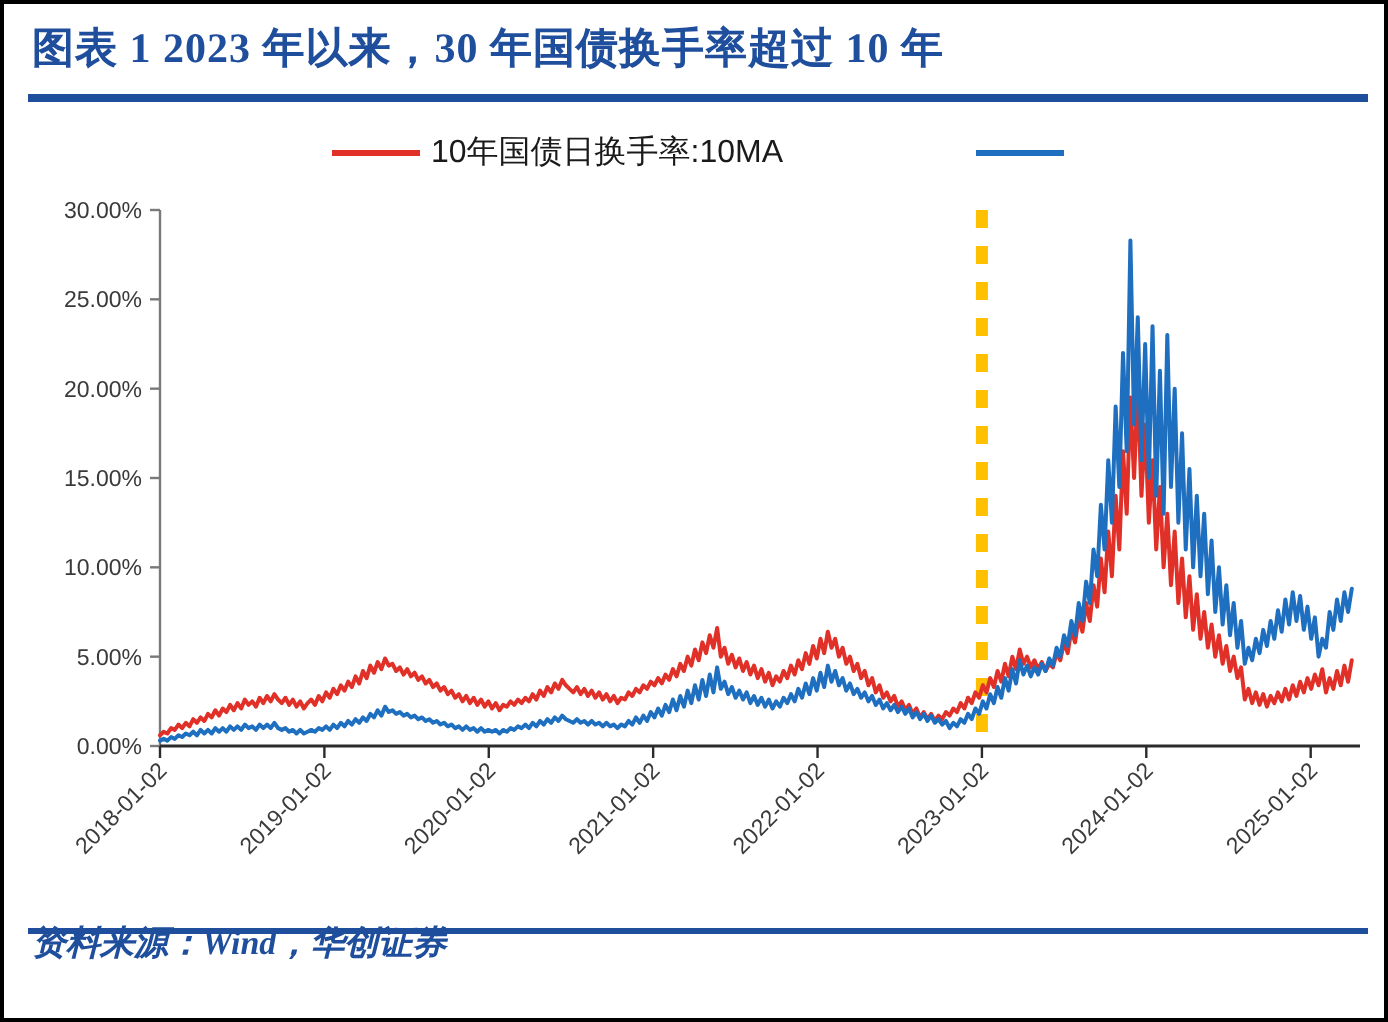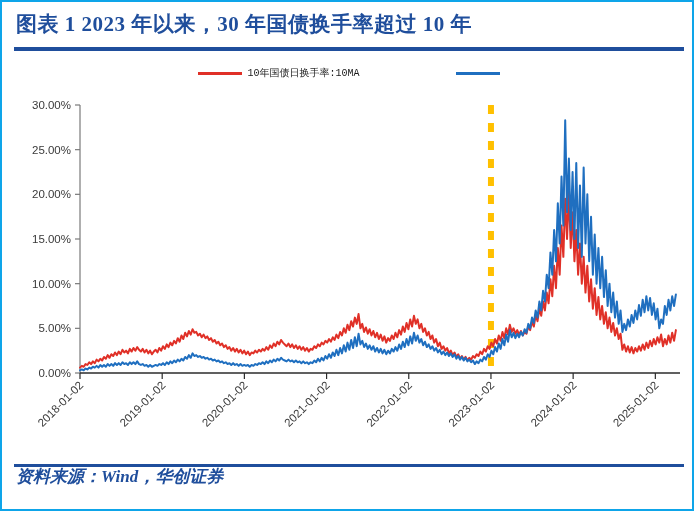--- a/index.html
+++ b/index.html
@@ -8,21 +8,21 @@
     background: #ffffff;
   }
   body {
     font-family: "Liberation Sans", "DejaVu Sans", sans-serif;
   }
   #exhibit {
     position: relative;
     width: 694px;
     height: 511px;
     box-sizing: border-box;
-    border: 2px solid #0ea5e9;
+    border: 2px solid #000000;
     background: #ffffff;
     overflow: hidden;
   }
   .title-bar {
     position: absolute;
     left: 0; top: 0;
     width: 100%;
     height: 44px;
     display: flex;
     align-items: center;
@@ -49,25 +49,25 @@
     position: absolute;
     left: 12px;
     top: 462px;
     width: 670px;
     height: 3px;
     background: #1F4E9C;
   }
   .source-bar {
     position: absolute;
     left: 0;
-    top: 448px;
+    top: 458px;
     width: 100%;
     height: 38px;
     display: flex;
-    align-items: flex-end;
+    align-items: flex-start;
     padding-left: 14px;
     box-sizing: border-box;
   }
   .source-text {
     font-family: "Liberation Serif", "DejaVu Serif", serif;
     font-style: italic;
     font-weight: bold;
     font-size: 17px;
     color: #1F4E9C;
     white-space: nowrap;
@@ -93,24 +93,24 @@
     display: flex;
     align-items: center;
     gap: 5px;
   }
   .legend-swatch {
     display: block;
     width: 44px;
     height: 3px;
   }
   .legend-label {
-    font-size: 10px;
+    font-size: 16px;
     color: #1a1a1a;
     white-space: nowrap;
-    font-family: Liberation Mono, monospace;
+    font-family: Liberation Sans, sans-serif;
   }
   svg.chart {
     position: absolute;
     left: 0; top: 0;
     width: 694px;
     height: 410px;
     display: block;
   }
   .tick-label {
     font-family: "Liberation Sans", "DejaVu Sans", sans-serif;

